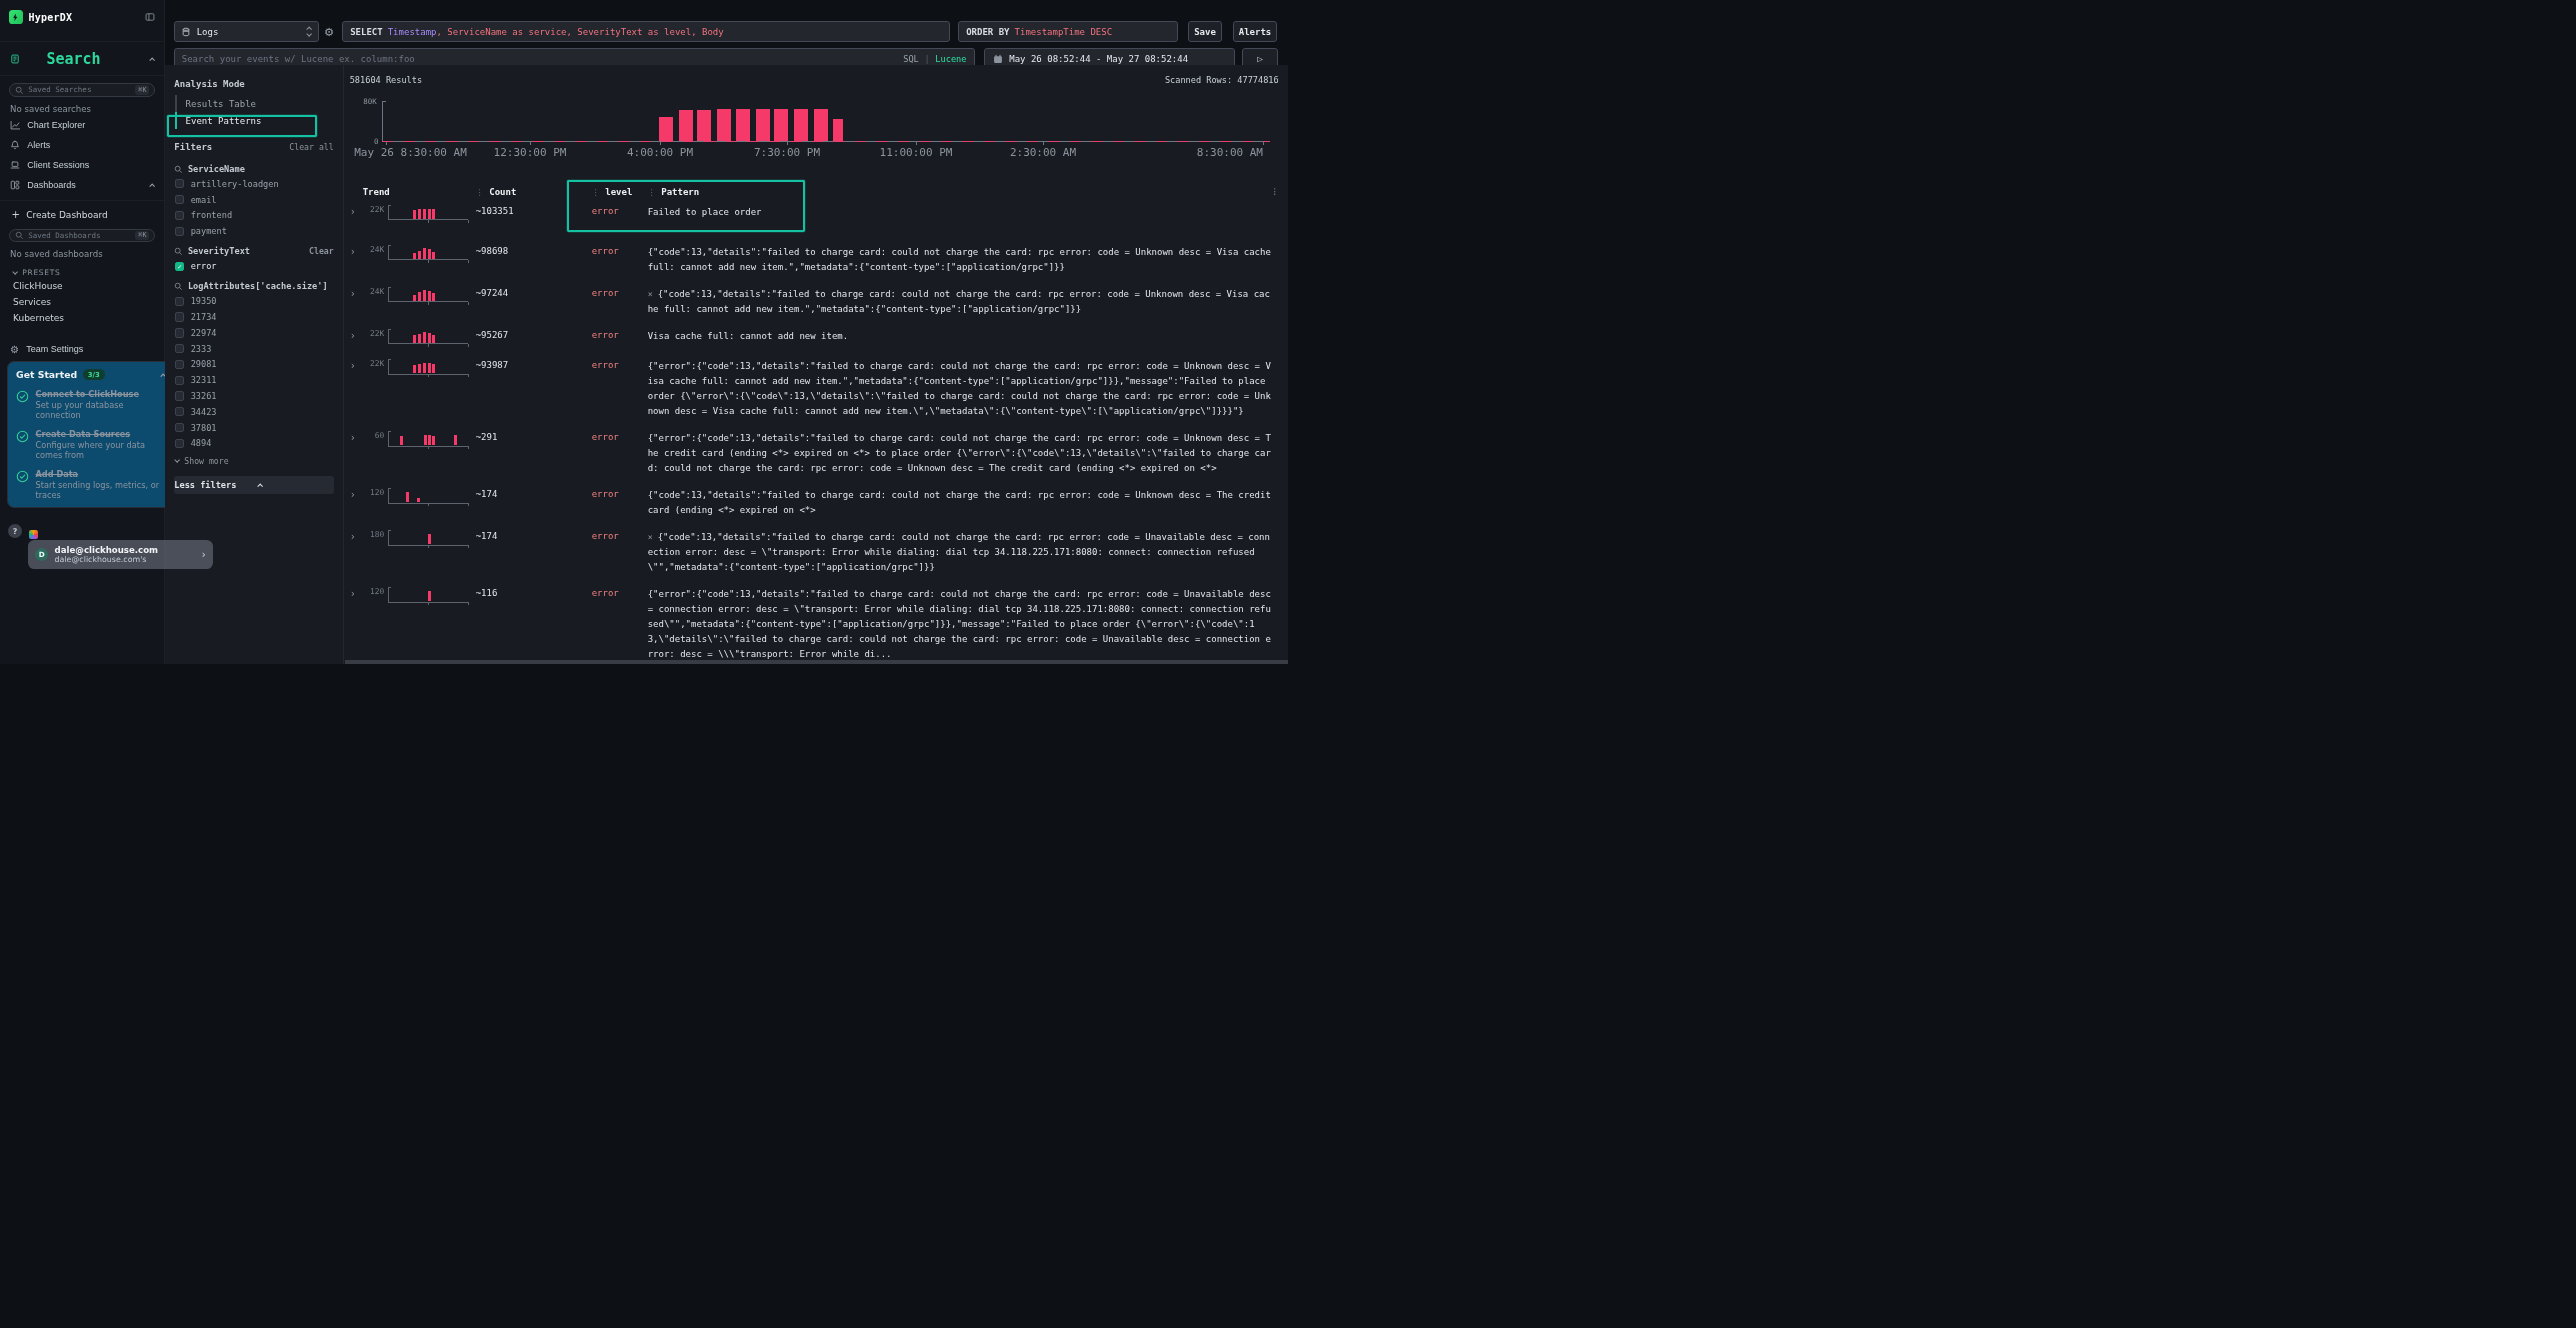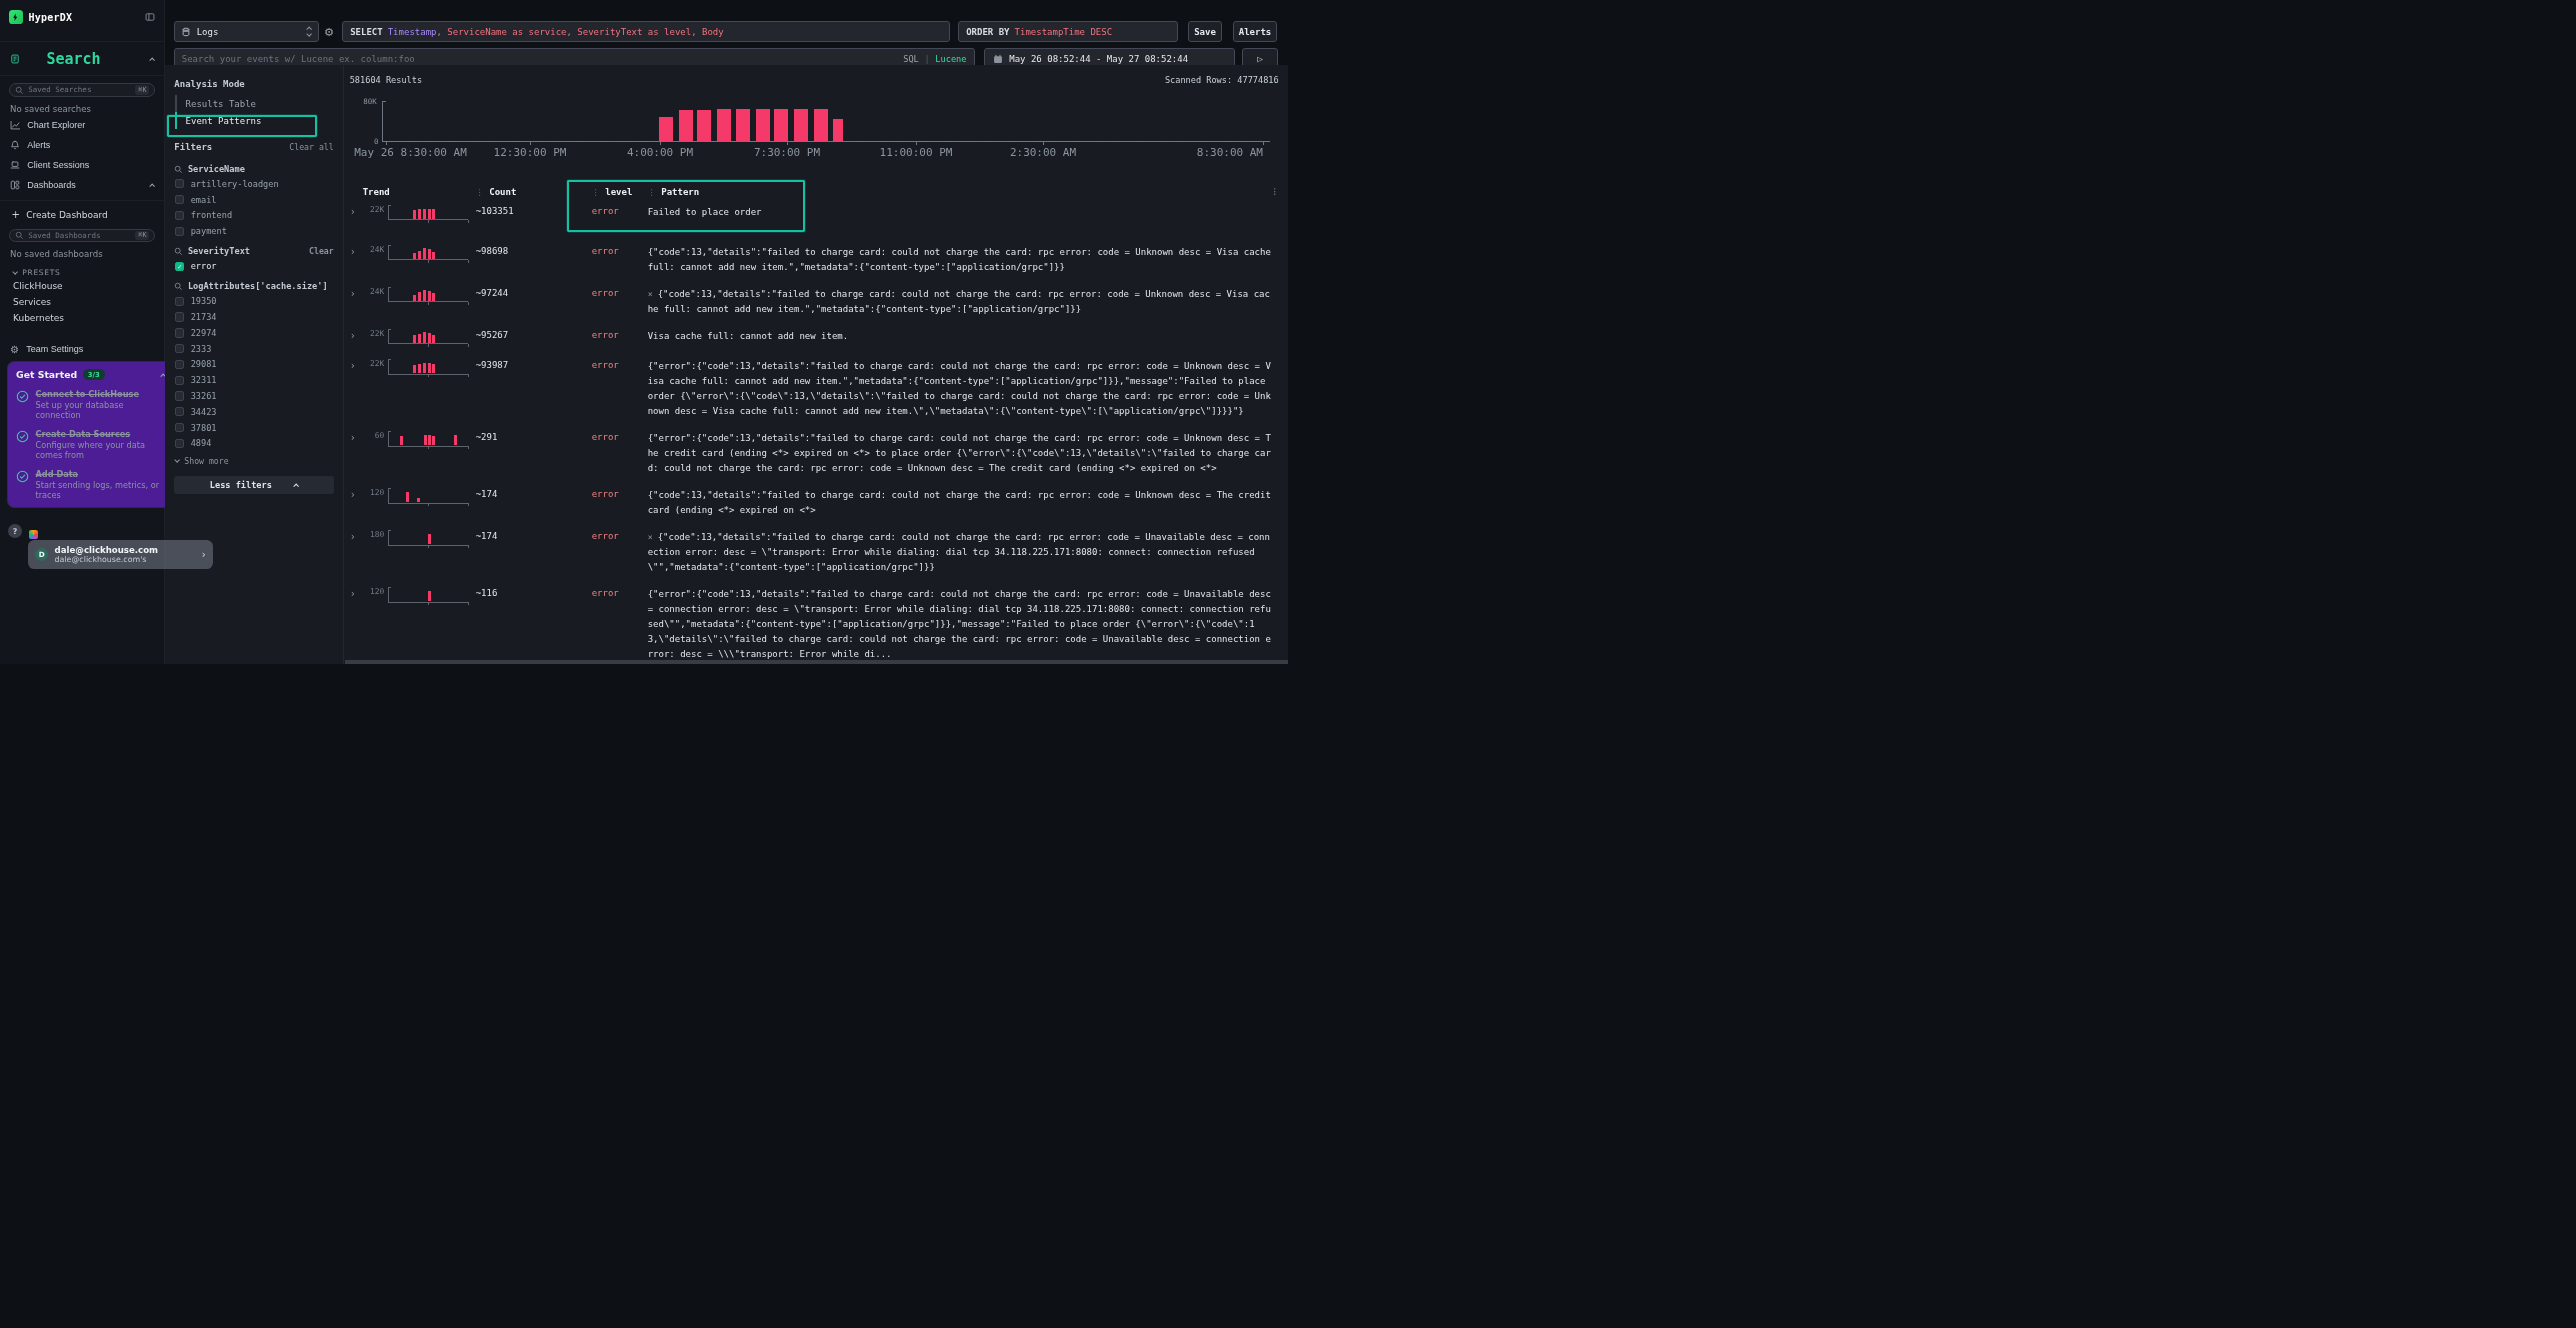--- a/index.html
+++ b/index.html
@@ -26,21 +26,21 @@
   .nav-item{display:flex;align-items:center;gap:7.2px;padding:5px 10px;color:#c9d1d9;font-size:9px;font-family:Liberation Sans, sans-serif;cursor:pointer;}
   .nav-item .ic{color:#9aa3ad;display:flex;}
   .nav-item .lbl{flex:1;}
   .side-div{border-bottom:0.7px solid #1c2026;margin-top:4.3px;}
   .create-dash{display:flex;gap:6.4px;align-items:center;padding:8.6px 10px 1.4px 11.4px;color:#d4dae0;font-size:9px;font-family:"DejaVu Sans","Liberation Sans",sans-serif;cursor:pointer;}
   .plus{color:#c9d1d9;font-size:10px;}
   .presets-row{display:flex;align-items:center;gap:5px;color:#8b949e;font-size:7.5px;letter-spacing:0.7px;padding:7.2px 10px 1.4px 13px;font-family:"DejaVu Sans","Liberation Sans",sans-serif;}
   .preset-link{padding:2.9px 10px 2.9px 13px;color:#cdd4db;font-size:9px;font-family:"DejaVu Sans","Liberation Sans",sans-serif;cursor:pointer;}
   .team{margin-top:13px;}
 
-  .gs-card{position:absolute;left:7.2px;top:361px;width:167px;border:0.7px solid #2a2f37;border-radius:7.2px;background:#4c1d95;padding:7.2px 7.9px;font-family:"DejaVu Sans","Liberation Sans",sans-serif;}
+  .gs-card{position:absolute;left:7.2px;top:361px;width:167px;border:0.7px solid #2a2f37;border-radius:7.2px;background:#0c4a6e;padding:7.2px 7.9px;font-family:"DejaVu Sans","Liberation Sans",sans-serif;}
   .gs-head{display:flex;align-items:center;gap:5.7px;}
   .gs-title{font-weight:bold;font-size:9.3px;color:#eef1f4;}
   .gs-badge{background:#0f3d2e;color:#3ddc97;font-size:6.8px;font-weight:bold;border-radius:5.7px;padding:1.4px 5px;}
   .gs-head .chev{margin-left:auto;color:#9aa3ad;}
   .gs-item{display:flex;gap:6.4px;margin-top:8.6px;}
   .gs-check{flex:0 0 13px;margin-top:1.4px;}
   .gs-item-title{font-weight:bold;font-size:8.2px;color:#8b949e;text-decoration:line-through;line-height:1.25;}
   .gs-item-desc{font-size:8.2px;color:#8b949e;line-height:1.25;margin-top:0.7px;}
   .confetti{position:absolute;left:29px;top:530px;width:8.6px;height:8.6px;border-radius:2.1px;
             background:conic-gradient(#f59e0b,#ef4444,#8b5cf6,#10b981,#f59e0b);}
@@ -87,21 +87,21 @@
   .filters-row .fl{font-weight:bold;font-size:9px;color:#c3cad2;flex:1;}
   .link-dim{color:#8b949e;font-size:8.2px;cursor:pointer;}
   .fgroup{padding:7.2px 9.3px 0 9.3px;}
   .fgroup-h{display:flex;align-items:center;gap:5px;color:#c3cad2;font-weight:bold;font-size:8.6px;padding-bottom:2.1px;}
   .fgroup-h .gname{flex:1;white-space:nowrap;overflow:hidden;}
   .fitem{display:flex;align-items:center;gap:6.4px;padding:2.9px 0 2.9px 0.7px;color:#98a1ab;font-size:8.6px;cursor:pointer;}
   .cb{width:9.3px;height:9.3px;border-radius:2.1px;background:#262b33;border:0.7px solid #3e444e;flex:0 0 9.3px;display:flex;align-items:center;justify-content:center;}
   .cb.on{background:#12b886;border-color:#12b886;color:#fff;font-size:7.2px;}
   .fitem.on{color:#dfe3e8;}
   .showmore{display:flex;align-items:center;gap:5px;color:#8b949e;font-size:8.2px;padding:4.3px 0 0 0.7px;cursor:pointer;}
-  .less-btn{margin:10px 9.3px 0 9.3px;height:18.6px;border-radius:2.9px;background:#262b33;display:flex;align-items:center;justify-content:center;gap:22px;
+  .less-btn{margin:10px 9.3px 0 9.3px;height:18.6px;border-radius:2.9px;background:#262b33;display:flex;align-items:center;gap:22px;
             font-weight:bold;font-size:8.6px;color:#dfe3e8;cursor:pointer;}
 
   
   .main{position:absolute;left:344px;top:65px;width:944px;height:599px;background:#181b21;overflow:hidden;}
   .results-row{position:absolute;left:5.7px;right:9.3px;top:10px;display:flex;font-size:8.6px;color:#c9d1d9;}
   .results-row .spacer{flex:1;}
   .hist{position:absolute;left:38px;top:36px;width:888px;height:41px;}
   .hist .yaxis{position:absolute;left:0;top:0;bottom:0;width:0.7px;background:#6e7681;}
   .hist .yaxis::before{content:"";position:absolute;left:0;top:0;width:3.6px;height:0.7px;background:#6e7681;}
   .hist .baseline{position:absolute;left:0;right:0;bottom:0;height:0.7px;background:#6e7681;}

